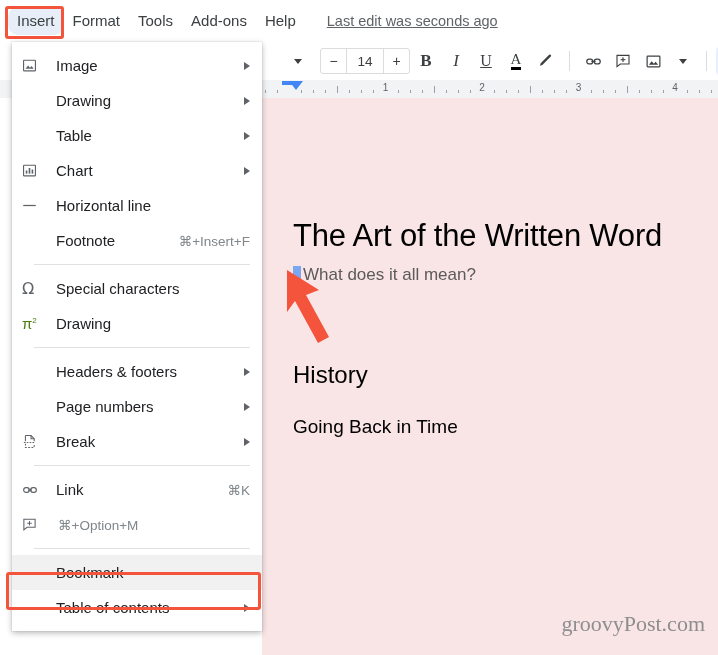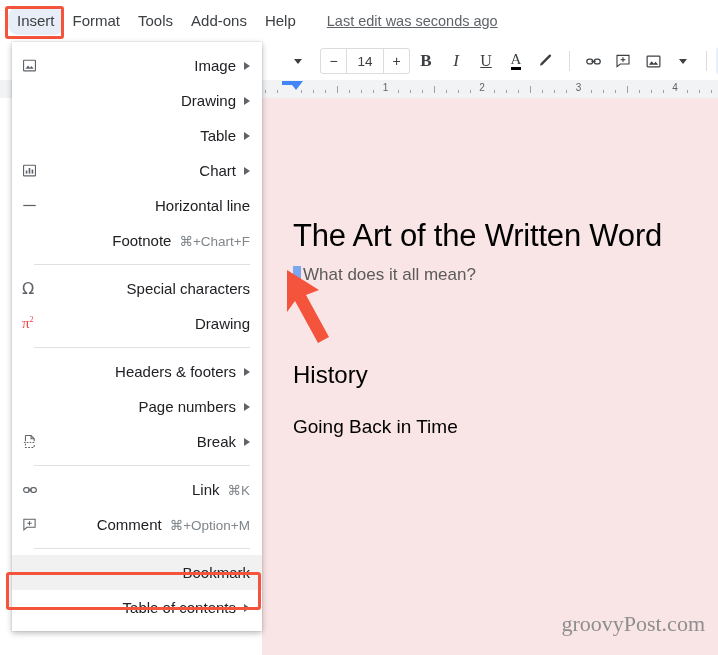--- a/index.html
+++ b/index.html
@@ -240,21 +240,20 @@
     box-shadow: 0 2px 6px rgba(0,0,0,0.28), 0 0 0 1px rgba(0,0,0,0.04);
     padding: 6px 0 6px 0;
     z-index: 20;
   }
   .mi {
     position: relative;
     height: 35px;
     display: flex;
     align-items: center;
     padding: 0 12px 0 10px;
-    text-align: right;
   }
   .mi.hovered { background: #f1f1f1; }
   .mi .mi-icon {
     width: 28px;
     display: flex;
     align-items: center;
     justify-content: flex-start;
     color: #5f6368;
     flex: none;
   }
@@ -491,32 +490,32 @@
         <div class="mi-icon">
           <svg width="15" height="15" viewBox="0 0 24 24">
             <rect x="2" y="11" width="20" height="2" fill="#5f6368"></rect>
           </svg>
         </div>
         <div class="mi-label">Horizontal line</div>
       </div>
       <div class="mi">
         <div class="mi-icon"></div>
         <div class="mi-label">Footnote</div>
-        <div class="mi-accel">⌘+Chart+F</div>
+        <div class="mi-accel">⌘+Insert+F</div>
       </div>
       <div class="msep"></div>
       <div class="mi">
         <div class="mi-icon">
           <span style="font-size:16px;color:#5f6368;font-family:'DejaVu Sans',sans-serif;line-height:1;">Ω</span>
         </div>
         <div class="mi-label">Special characters</div>
       </div>
       <div class="mi">
         <div class="mi-icon">
-          <span style="font-size:15px;color:#ef4444;font-family:Liberation Serif, serif;line-height:1;">π<sup style="font-size:8px;">2</sup></span>
+          <span style="font-size:15px;color:#4d7c0f;font-family:Liberation Sans, sans-serif;line-height:1;">π<sup style="font-size:8px;">2</sup></span>
         </div>
         <div class="mi-label">Drawing</div>
       </div>
       <div class="msep"></div>
       <div class="mi">
         <div class="mi-icon"></div>
         <div class="mi-label">Headers &amp; footers</div>
         <div class="mi-arrow"></div>
       </div>
       <div class="mi">
@@ -550,21 +549,20 @@
         <div class="mi-accel">⌘K</div>
       </div>
       <div class="mi">
         <div class="mi-icon">
           <svg width="15" height="15" viewBox="0 0 24 24" fill="none" stroke="#5f6368" stroke-width="1.7">
             <path d="M3 3.5h18v13H8l-5 4z"></path>
             <line x1="12" y1="6.5" x2="12" y2="13.5"></line>
             <line x1="8.5" y1="10" x2="15.5" y2="10"></line>
           </svg>
         </div>
-        <div class="mi-label">Comment</div>
         <div class="mi-accel">⌘+Option+M</div>
       </div>
       <div class="msep"></div>
       <div class="mi hovered">
         <div class="mi-icon"></div>
         <div class="mi-label">Bookmark</div>
       </div>
       <div class="mi">
         <div class="mi-icon"></div>
         <div class="mi-label">Table of contents</div>

